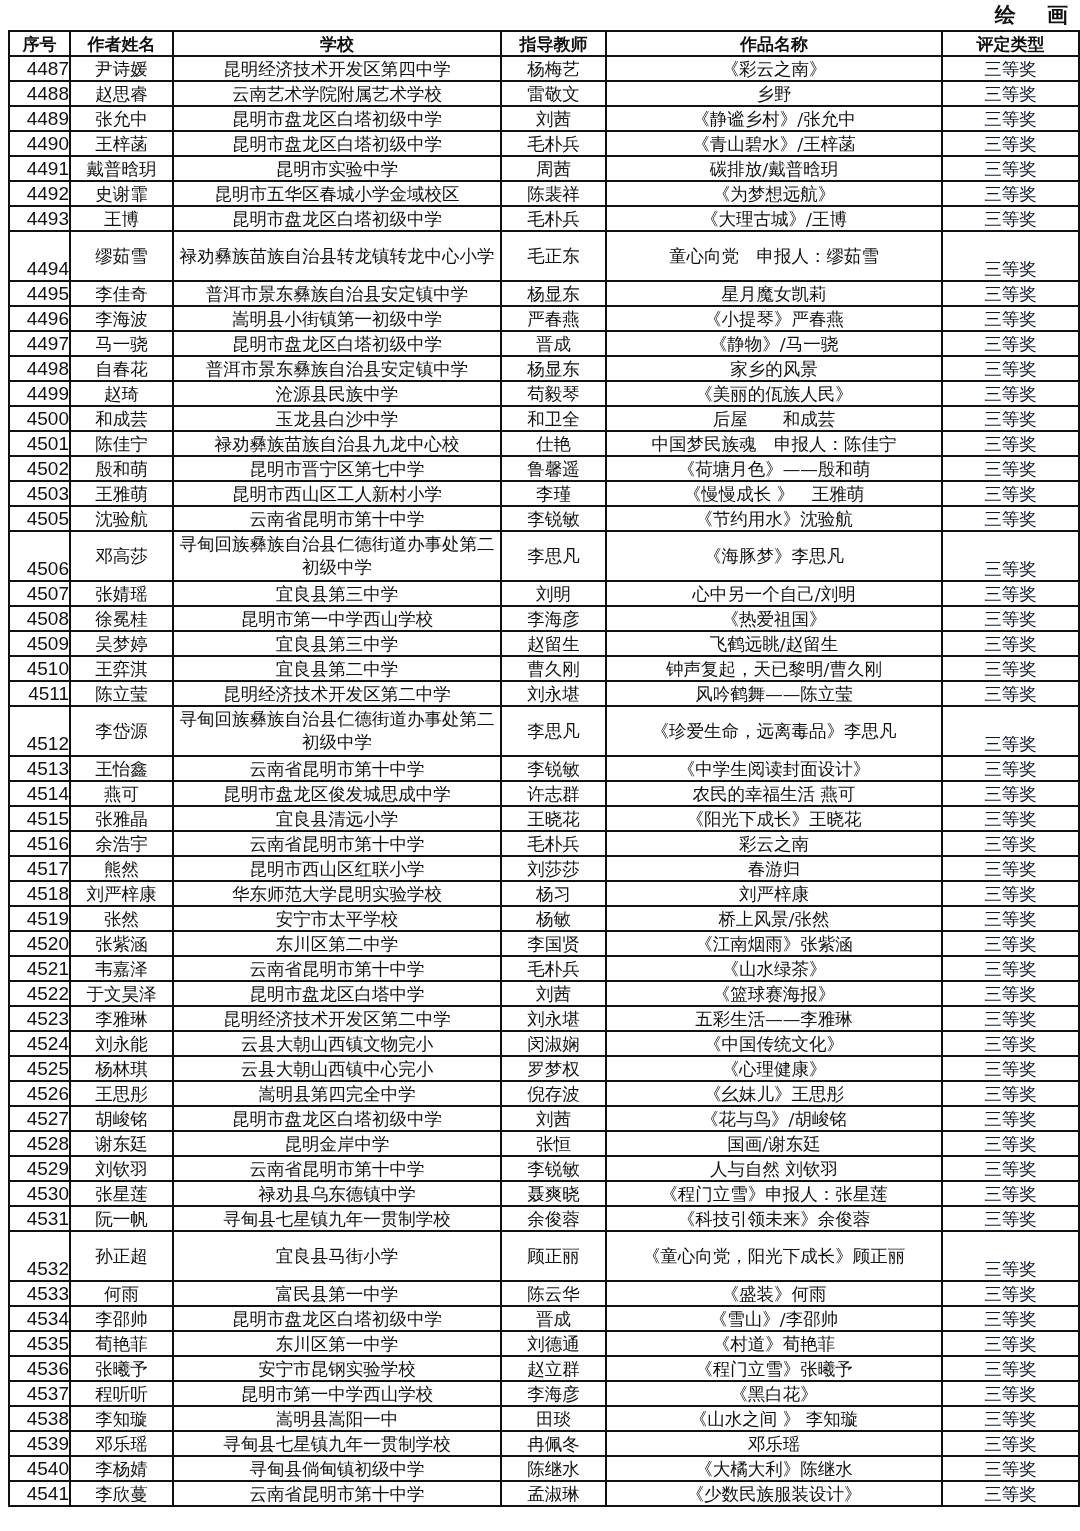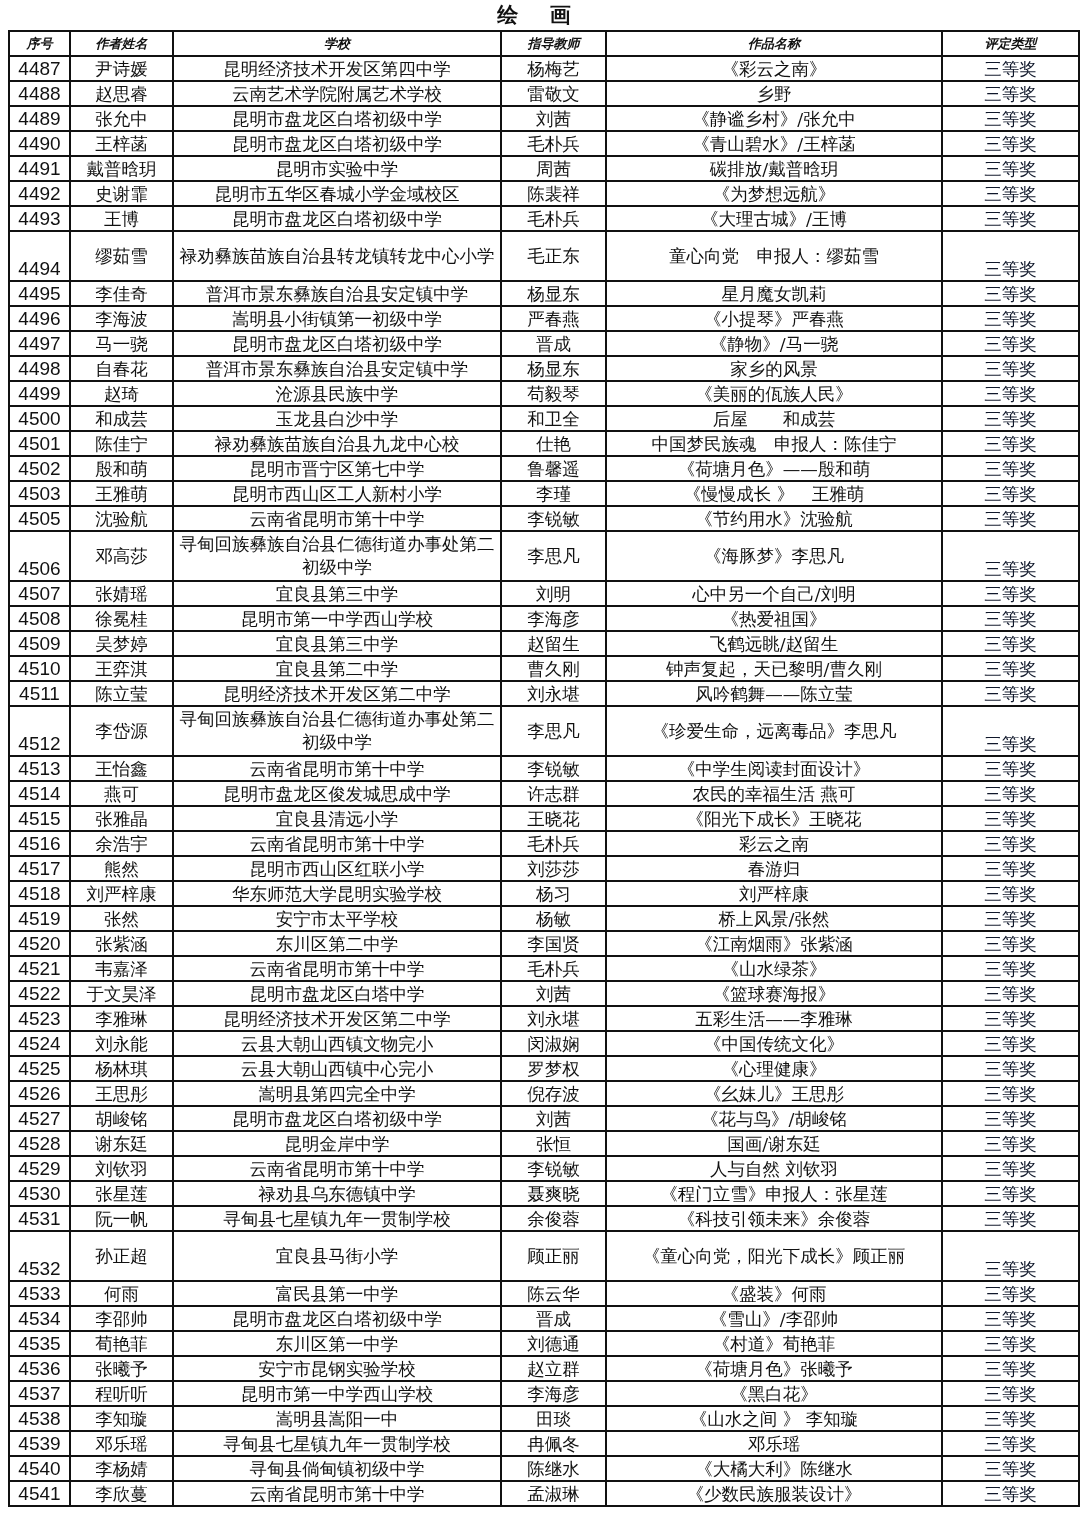--- a/index.html
+++ b/index.html
@@ -1,30 +1,30 @@
 <!DOCTYPE html>
 <html><head>
 <meta charset="utf-8">
 <style>
   html, body { margin: 0; padding: 0; background: #ffffff; }
   body { width: 1080px; height: 1531px; overflow: hidden; position: relative;
          font-family: "DejaVu Serif", "Liberation Serif", serif; color: #111; }
-  .title { position: absolute; top: 2px; left: 0; width: 1080px; text-align: center;
+  .title { position: absolute; top: 2px; left: 0; width: 1080px; text-align: right;
            font-family: "DejaVu Sans", "Liberation Sans", sans-serif; font-weight: bold;
            font-size: 21px; letter-spacing: 12px; line-height: 26px; }
   table { position: absolute; top: 30px; left: 8px; border-collapse: collapse;
           table-layout: fixed; width: 1070px; }
   col.c0 { width: 61px; } col.c1 { width: 103px; } col.c2 { width: 328px; }
   col.c3 { width: 105px; } col.c4 { width: 336px; } col.c5 { width: 137px; }
   th, td { border: 2px solid #111; padding: 0; text-align: center; overflow: hidden;
            white-space: nowrap; }
   th { height: 23px; font-family: "DejaVu Sans", "Liberation Sans", sans-serif;
-       font-weight: bold; font-size: 13px; line-height: 22px; font-style: italic; }
+       font-weight: bold; font-size: 17px; line-height: 22px; }
   td { height: 23px; font-size: 17.5px; line-height: 22px; }
-  td.seq { font-family: "Liberation Sans", "DejaVu Sans", sans-serif; font-size: 19px; }
+  td.seq { font-family: "Liberation Sans", "DejaVu Sans", sans-serif; font-size: 19px; text-align: right; }
   td.award { color: #0f172a; }
   tr.tall td { height: 48px; }
   tr.tall td.seq, tr.tall td.award { vertical-align: bottom; }
   tr.tall td.school { white-space: normal; line-height: 23px; padding: 0 0; }
 </style>
 </head>
 <body>
 
 <div class="title">绘 画</div>
 
@@ -430,21 +430,21 @@
         <td class="school">东川区第一中学</td>
         <td class="teacher">刘德通</td>
         <td class="work">《村道》荀艳菲</td>
         <td class="award">三等奖</td>
       </tr>
       <tr>
         <td class="seq">4536</td>
         <td class="author">张曦予</td>
         <td class="school">安宁市昆钢实验学校</td>
         <td class="teacher">赵立群</td>
-        <td class="work">《荷塘月色》张曦予</td>
+        <td class="work">《程门立雪》张曦予</td>
         <td class="award">三等奖</td>
       </tr>
       <tr>
         <td class="seq">4537</td>
         <td class="author">程听听</td>
         <td class="school">昆明市第一中学西山学校</td>
         <td class="teacher">李海彦</td>
         <td class="work">《黑白花》</td>
         <td class="award">三等奖</td>
       </tr>

